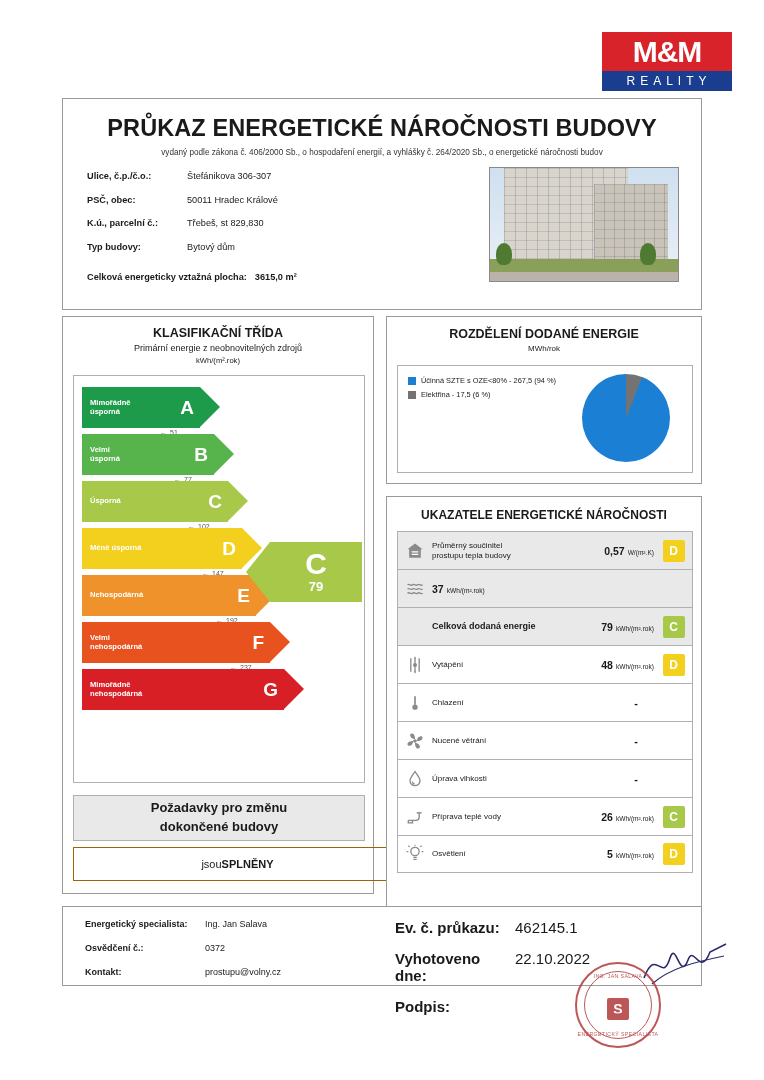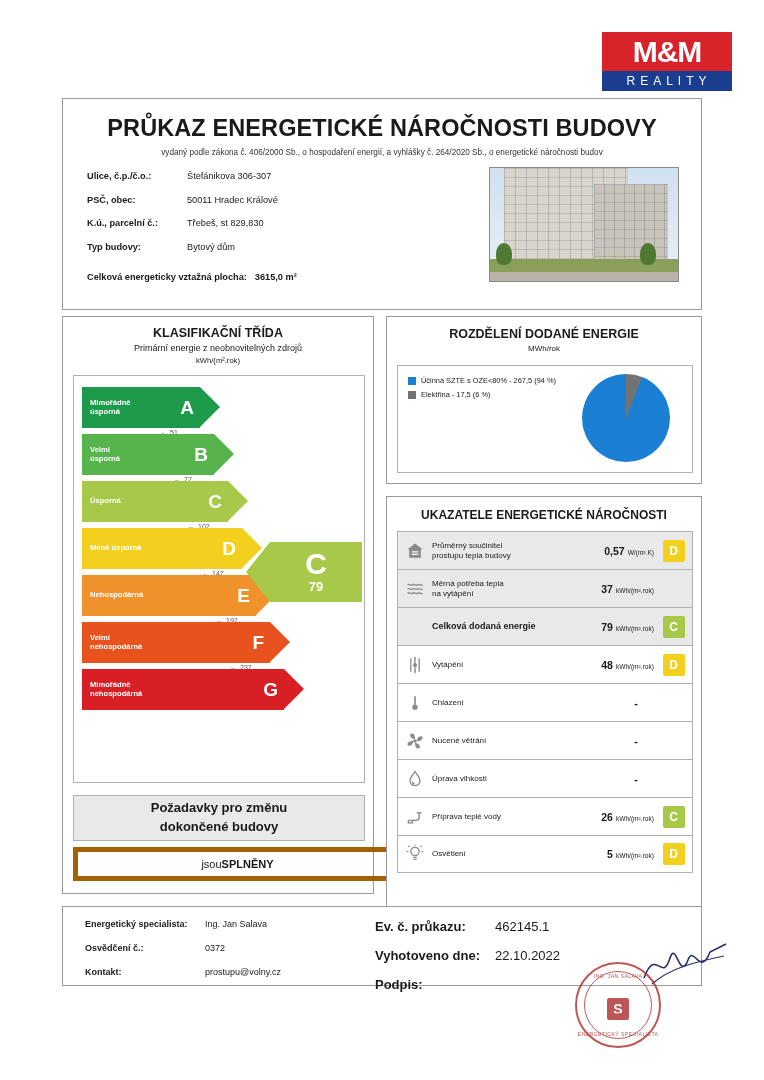--- a/index.html
+++ b/index.html
@@ -105,21 +105,21 @@
     content:""; position:absolute; left:-24px; top:0;
     border-top:30px solid transparent; border-bottom:30px solid transparent;
     border-right:24px solid #a8c84a;
   }
   .pointer .p1 { font-size:30px; font-weight:bold; line-height:1; }
   .pointer .p2 { font-size:13px; font-weight:bold; line-height:1.3; }
 
   .reqBox { position:absolute; left:10px; top:478px; width:292px; height:46px; border:1px solid #b0b0b0; background:#e9e9e9;
             display:flex; flex-direction:column; align-items:center; justify-content:center; }
   .reqBox div { font-size:13px; font-weight:bold; line-height:1.45; }
-  .reqRes { position:absolute; left:10px; top:530px; width:329px; height:34px; border:5px solid #a16207;
+  .reqRes { position:absolute; left:10px; top:530px; width:329px; height:34px; border:1px solid #a16207;
             display:flex; align-items:center; justify-content:center; font-size:11px; }
   .reqRes b { font-weight:bold; }
 
   
   .rozd { left:386px; top:316px; width:316px; height:168px; }
   .rozd .t1 { text-align:center; font-weight:bold; font-size:12.5px; margin-top:10px; }
   .rozd .t2 { text-align:center; font-size:8px; margin-top:3px; }
   .rozdBox { position:absolute; left:10px; top:48px; width:296px; height:108px; border:1px solid #b0b0b0; }
   .legend { position:absolute; left:10px; top:10px; font-size:7.4px; }
   .legend .li { display:flex; align-items:center; margin-bottom:5px; }
@@ -146,21 +146,21 @@
     display:flex; align-items:center; justify-content:center;
     color:#fff; font-weight:bold; font-size:12px; border-radius:2px;
     position:relative;
   }
   .udash { font-size:11px; font-weight:bold; text-align:center; width:36px; }
   .ubadgewrap { width:34px; display:flex; justify-content:center; align-items:center; }
 
   
   .foot { left:62px; top:906px; width:640px; height:80px; }
   .foot-left { position:absolute; left:22px; top:12px; width:290px; font-size:9px; }
-  .foot-right { position:absolute; left:312px; top:12px; width:300px; font-size:13px; }
+  .foot-right { position:absolute; left:332px; top:12px; width:300px; font-size:15px; }
   .frow { display:flex; margin-bottom:14px; }
   .frow .fl { width:120px; font-weight:bold; }
   .frow .fv { }
 
   .stamp {
     position:absolute; left:575px; top:962px; width:86px; height:86px;
     border:2px solid #b23a3a; border-radius:50%; color:#b23a3a;
     opacity:.85;
   }
   .stamp .inner { position:absolute; inset:7px; border:1px solid #b23a3a; border-radius:50%; }
@@ -340,21 +340,20 @@
         <div class="urow grey">
           <div class="uicon">
             <svg width="20" height="20" viewBox="0 0 24 24">
               <g stroke="#8a8a8a" stroke-width="1.6" fill="none">
                 <path d="M3 7c2-2 4 2 6 0s4 2 6 0 4 2 6 0"></path>
                 <path d="M3 12c2-2 4 2 6 0s4 2 6 0 4 2 6 0"></path>
                 <path d="M3 17c2-2 4 2 6 0s4 2 6 0 4 2 6 0"></path>
               </g>
             </svg>
           </div>
-          <div class="ulabel">Měrná potřeba tepla<br>na vytápění</div>
           <div class="uval">37<span class="uunit">kWh/(m².rok)</span></div>
           <div class="ubadgewrap"></div>
         </div>
         <div class="urow grey">
           <div class="uicon"></div>
           <div class="ulabel b">Celková dodaná energie</div>
           <div class="uval">79<span class="uunit">kWh/(m².rok)</span></div>
           <div class="ubadgewrap">
             <div class="ubadge" style="background: rgb(168, 200, 74);">C</div>
           </div>

